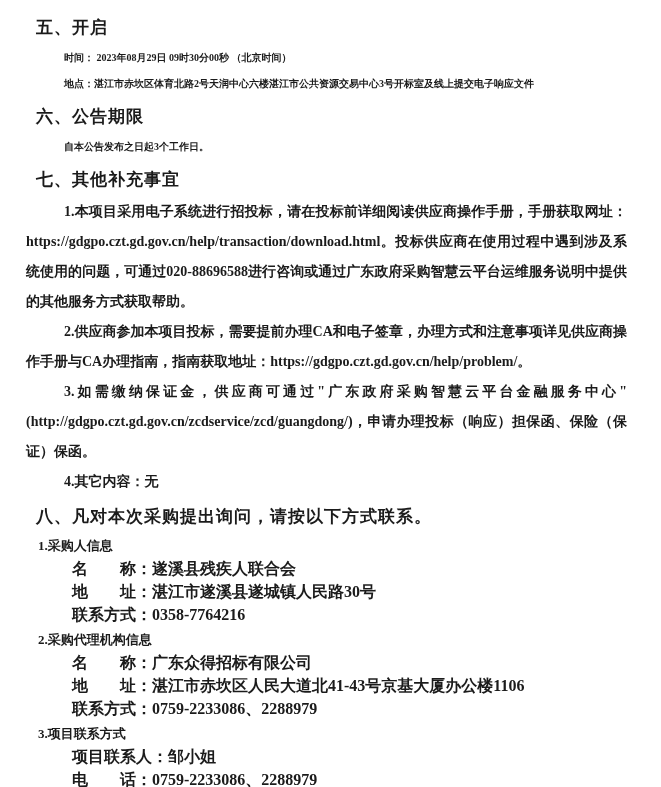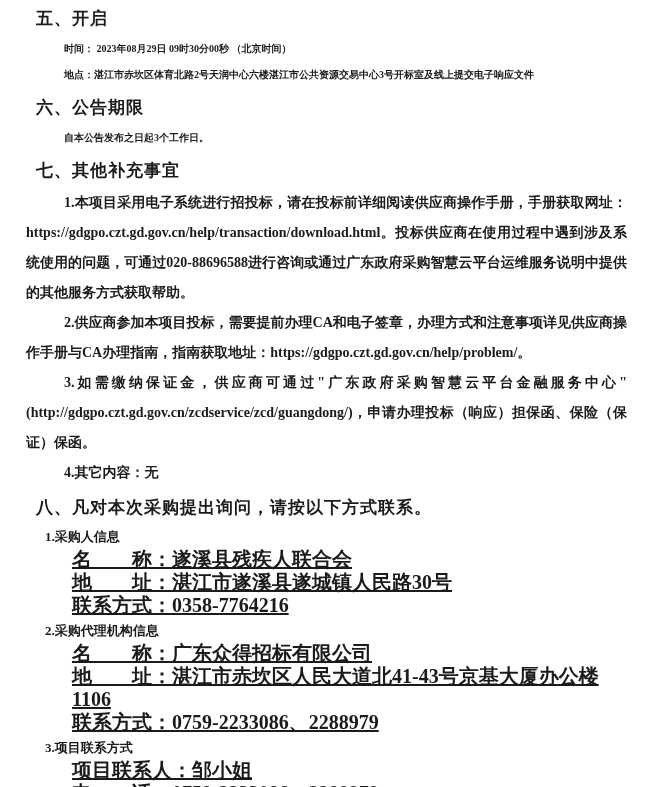--- a/index.html
+++ b/index.html
@@ -8,34 +8,34 @@
     background:#ffffff; color:#1b1b1b;
     font-family:"Liberation Serif","DejaVu Serif",serif;
     font-weight:600;
     padding:8px 34px 0 26px;
     overflow:hidden;
   }
   .sec-heading {
     font-size:17px; line-height:22px; font-weight:700;
     margin:9px 0 6px 10px; letter-spacing:1px;
   }
-  .sec-heading.first { margin-top:0; }
+  .sec-heading.first { margin-top:9px; }
   .p-basic {
     font-size:10px; line-height:26px; margin:0 0 0 10px;
     text-indent:28px; text-align:justify;
   }
   .p-supp {
     font-size:14px; line-height:30px; margin:0;
     text-indent:38px; text-align:justify;
   }
   .group-title {
-    font-size:13px; line-height:23px; margin:2px 0 0 19px;
+    font-size:13px; line-height:23px; margin:2px 0 0 12px;
   }
   .contact-row {
-    font-size:20px; line-height:23px; margin:0 0 0 46px;text-decoration:underline;
+    font-size:16px; line-height:23px; margin:0 0 0 46px;
   }
   .footer {
     margin-top:8px; text-align:right;
     font-size:14px; line-height:27px;
   }
 </style>
 </head>
 <body>
 
 <div class="page">

